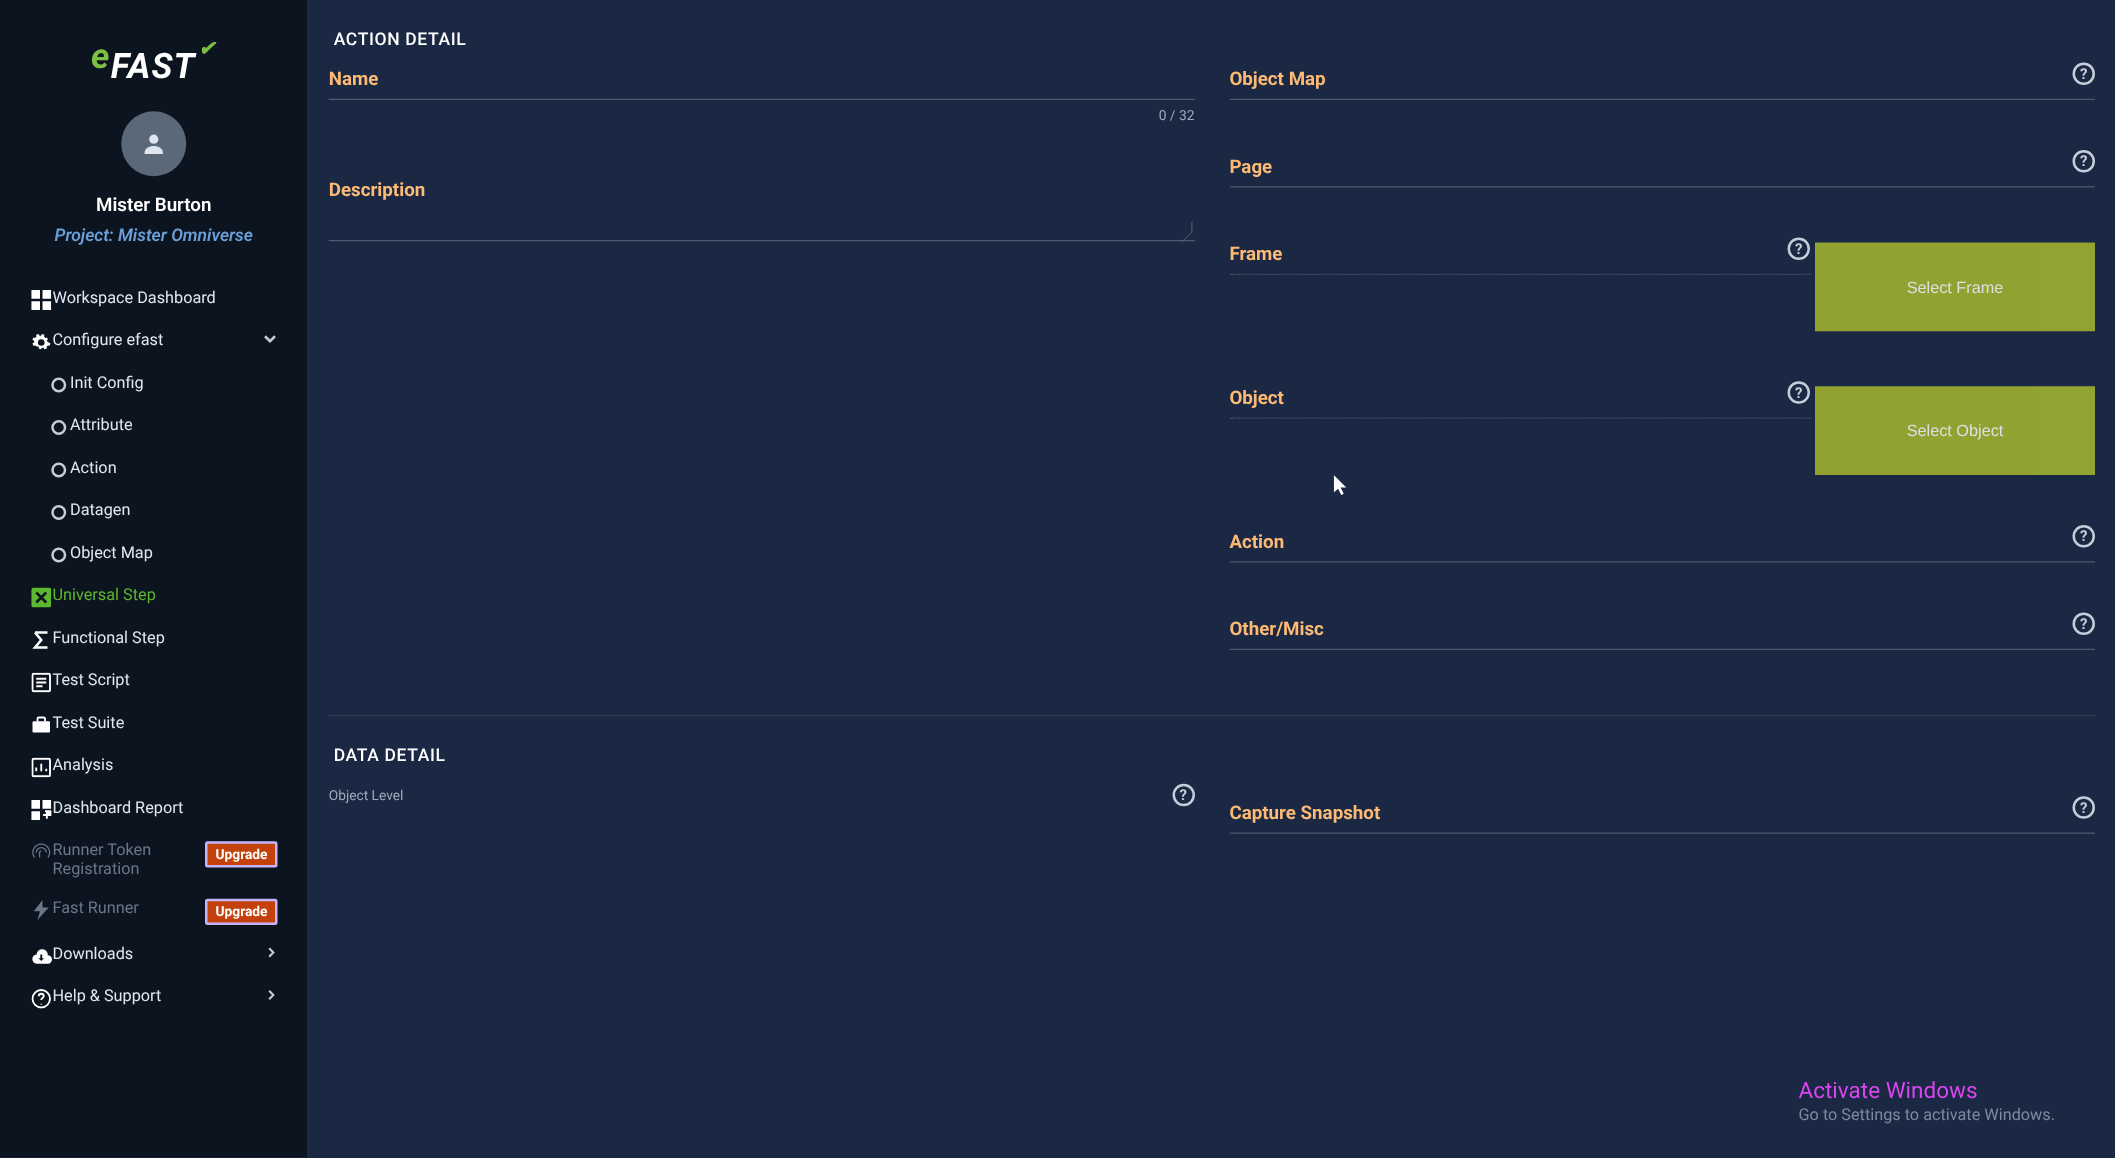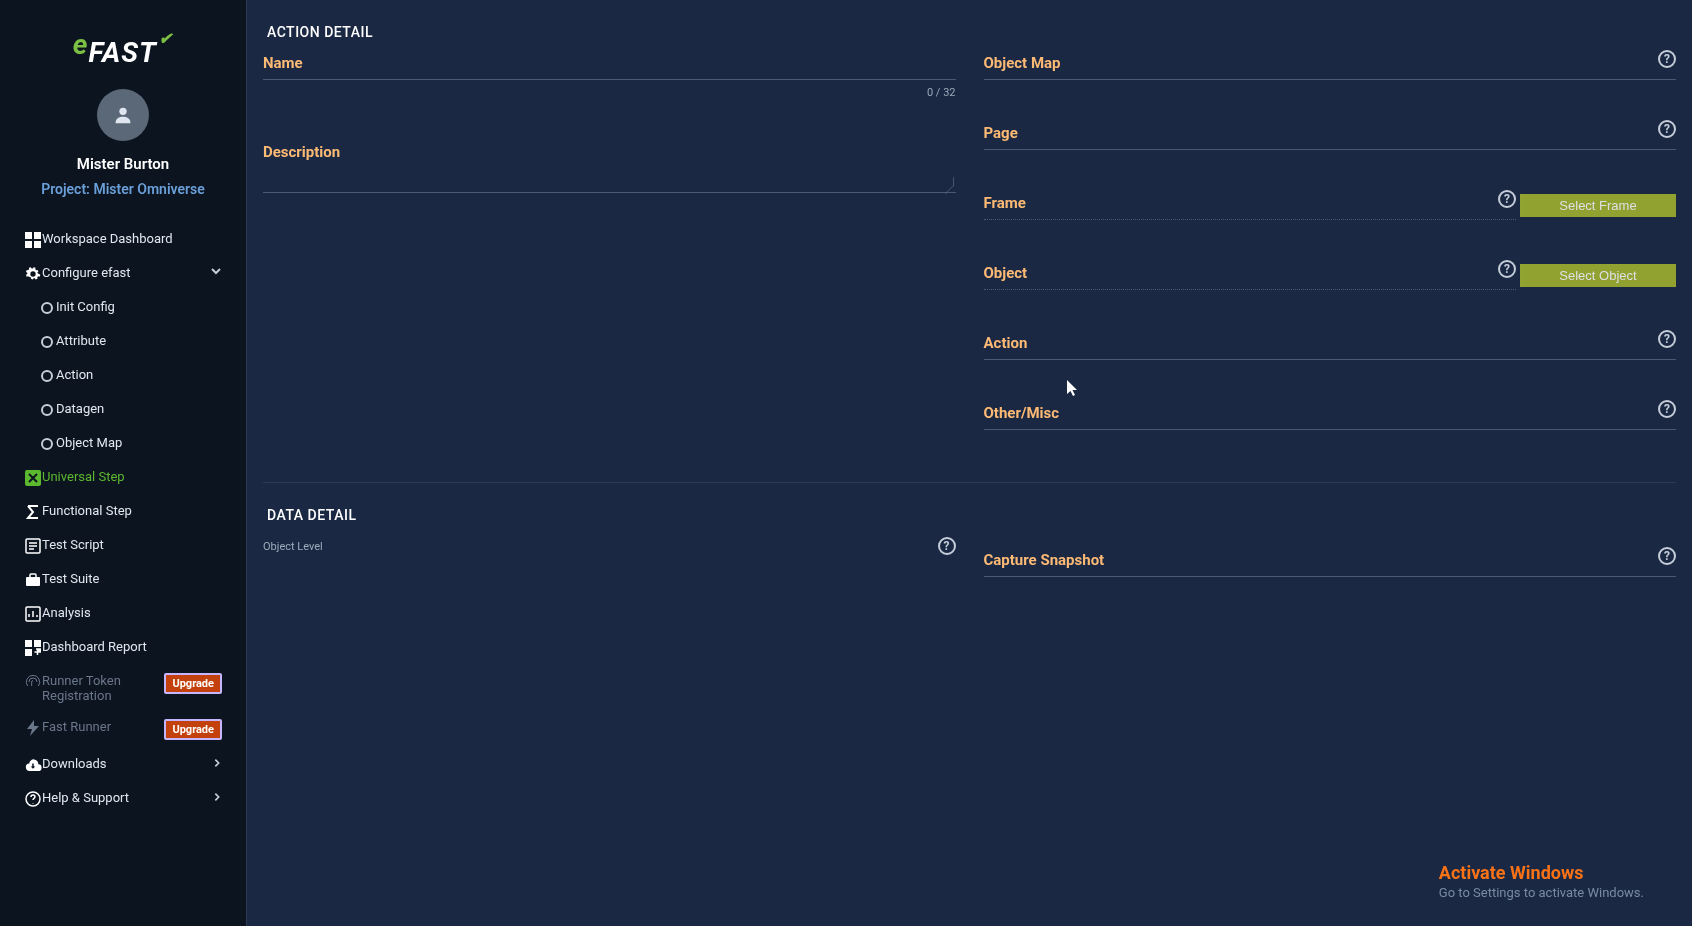--- a/index.html
+++ b/index.html
@@ -64,20 +64,21 @@
   color: #fff;
   font-weight: 600;
   font-size: 15px;
   margin-top: 14px;
 }
 .project-name {
   color: #6a9fd8;
   font-size: 14px;
   font-weight: 600;
   margin-top: 8px;
+  font-style: italic;
 }
 .nav {
   padding: 10px 0;
 }
 .nav-item {
   display: flex;
   align-items: flex-start;
   padding: 8px 24px;
   font-size: 13px;
   color: #e2e7ee;
@@ -193,26 +194,26 @@
   display: flex;
   align-items: flex-start;
   gap: 4px;
 }
 .field-with-btn .field-input { flex: 1; position: relative; }
 .field-with-btn .help-icon { position: absolute; right: 0; top: -4px; }
 .btn-green {
   background: #a7b82d;
   color: #fff;
   border: none;
-  padding: 4px 34px;
+  padding: 28px 34px;
   font-size: 13px;
   font-weight: 500;
   cursor: pointer;
   white-space: nowrap;
-  width: 156px;
+  width: 224px;
   opacity: 0.85;
 }
 .divider {
   border-top: 1px solid #2a3a52;
   margin: 8px 0 0;
 }
 .select-row {
   display: flex;
   align-items: center;
   gap: 10px;
@@ -241,22 +242,22 @@
   position: absolute;
   right: 48px;
   bottom: 26px;
   color: #7a8aa0;
   font-size: 13px;
   text-align: left;
   pointer-events: none;
 }
 .watermark h4 {
   font-size: 18px;
-  font-weight: 700;
-  color: #f97316;
+  font-weight: 400;
+  color: #d946ef;
   margin-bottom: 2px;
 }
 .cursor {
   position: absolute;
   left: 820px;
   top: 380px;
   color: #fff;
   font-size: 16px;
   pointer-events: none;
 }

